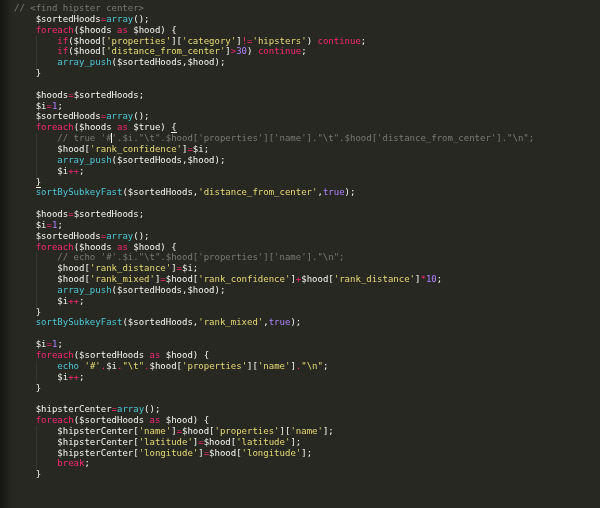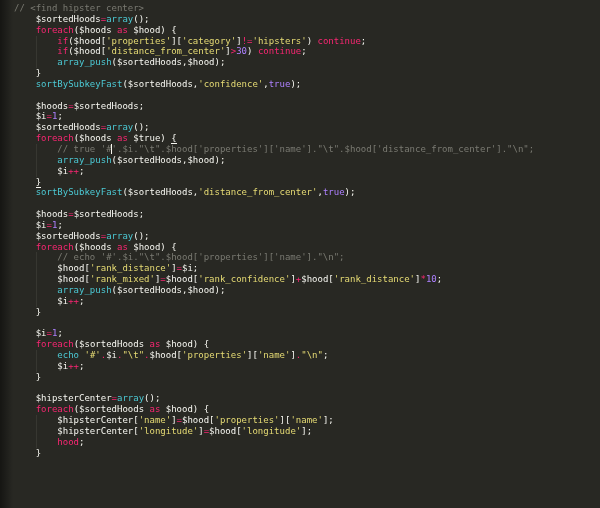--- a/index.html
+++ b/index.html
@@ -52,48 +52,50 @@
 
 <div class="editor" id="editor">
   <div class="edge-shadow"></div>
 <div class="line"><span class="tk-c">// &lt;find hipster center&gt;</span></div>
     <div class="line"><span class="tk-p">	$sortedHoods</span><span class="tk-k">=</span><span class="tk-f">array</span><span class="tk-p">();</span></div>
     <div class="line"><span class="tk-p">	</span><span class="tk-k">foreach</span><span class="tk-p">($hoods </span><span class="tk-k">as</span><span class="tk-p"> $hood) {</span></div>
     <div class="line"><span class="tk-p">		</span><span class="tk-k">if</span><span class="tk-p">($hood[</span><span class="tk-s">'properties'</span><span class="tk-p">][</span><span class="tk-s">'category'</span><span class="tk-p">]</span><span class="tk-k">!=</span><span class="tk-s">'hipsters'</span><span class="tk-p">) </span><span class="tk-k">continue</span><span class="tk-p">;</span><span class="guide"></span></div>
     <div class="line"><span class="tk-p">		</span><span class="tk-k">if</span><span class="tk-p">($hood[</span><span class="tk-s">'distance_from_center'</span><span class="tk-p">]</span><span class="tk-k">&gt;</span><span class="tk-n">30</span><span class="tk-p">) </span><span class="tk-k">continue</span><span class="tk-p">;</span><span class="guide"></span></div>
     <div class="line"><span class="tk-p">		</span><span class="tk-f">array_push</span><span class="tk-p">($sortedHoods,$hood);</span><span class="guide"></span></div>
     <div class="line"><span class="tk-p">	}</span></div>
-    <div class="line"><span class="tk-p">	</span><span class="tk-f">sortBySubkeyFast</span><span class="tk-p">($sortedHoods,</span><span class="tk-s">'confidence'</span><span class="tk-p">,</span><span class="tk-n">true</span><span class="tk-p">);</span></div>
     <div class="line"></div>
     <div class="line"><span class="tk-p">	$hoods</span><span class="tk-k">=</span><span class="tk-p">$sortedHoods;</span></div>
     <div class="line"><span class="tk-p">	$i</span><span class="tk-k">=</span><span class="tk-n">1</span><span class="tk-p">;</span></div>
     <div class="line"><span class="tk-p">	$sortedHoods</span><span class="tk-k">=</span><span class="tk-f">array</span><span class="tk-p">();</span></div>
     <div class="line"><span class="tk-p">	</span><span class="tk-k">foreach</span><span class="tk-p">($hoods </span><span class="tk-k">as</span><span class="tk-p"> $true) </span><span class="tk-pu">{</span></div>
     <div class="line"><span class="tk-p">		</span><span class="tk-c">// true '#</span><span class="caret"></span><span class="tk-c">'.$i."\t".$hood['properties']['name']."\t".$hood['distance_from_center']."\n";</span><span class="guide"></span></div>
+    <div class="line"><span class="tk-p">		$hood[</span><span class="tk-s">'rank_confidence'</span><span class="tk-p">]</span><span class="tk-k">=</span><span class="tk-p">$i;</span><span class="guide"></span></div>
     <div class="line"><span class="tk-p">		</span><span class="tk-f">array_push</span><span class="tk-p">($sortedHoods,$hood);</span><span class="guide"></span></div>
     <div class="line"><span class="tk-p">		$i</span><span class="tk-k">++</span><span class="tk-p">;</span><span class="guide"></span></div>
     <div class="line"><span class="tk-p">	</span><span class="tk-pu">}</span></div>
     <div class="line"><span class="tk-p">	</span><span class="tk-f">sortBySubkeyFast</span><span class="tk-p">($sortedHoods,</span><span class="tk-s">'distance_from_center'</span><span class="tk-p">,</span><span class="tk-n">true</span><span class="tk-p">);</span></div>
     <div class="line"></div>
     <div class="line"><span class="tk-p">	$hoods</span><span class="tk-k">=</span><span class="tk-p">$sortedHoods;</span></div>
     <div class="line"><span class="tk-p">	$i</span><span class="tk-k">=</span><span class="tk-n">1</span><span class="tk-p">;</span></div>
     <div class="line"><span class="tk-p">	$sortedHoods</span><span class="tk-k">=</span><span class="tk-f">array</span><span class="tk-p">();</span></div>
     <div class="line"><span class="tk-p">	</span><span class="tk-k">foreach</span><span class="tk-p">($hoods </span><span class="tk-k">as</span><span class="tk-p"> $hood) {</span></div>
     <div class="line"><span class="tk-p">		</span><span class="tk-c">// echo '#'.$i."\t".$hood['properties']['name']."\n";</span><span class="guide"></span></div>
     <div class="line"><span class="tk-p">		$hood[</span><span class="tk-s">'rank_distance'</span><span class="tk-p">]</span><span class="tk-k">=</span><span class="tk-p">$i;</span><span class="guide"></span></div>
     <div class="line"><span class="tk-p">		$hood[</span><span class="tk-s">'rank_mixed'</span><span class="tk-p">]</span><span class="tk-k">=</span><span class="tk-p">$hood[</span><span class="tk-s">'rank_confidence'</span><span class="tk-p">]</span><span class="tk-k">+</span><span class="tk-p">$hood[</span><span class="tk-s">'rank_distance'</span><span class="tk-p">]</span><span class="tk-k">*</span><span class="tk-n">10</span><span class="tk-p">;</span><span class="guide"></span></div>
     <div class="line"><span class="tk-p">		</span><span class="tk-f">array_push</span><span class="tk-p">($sortedHoods,$hood);</span><span class="guide"></span></div>
     <div class="line"><span class="tk-p">		$i</span><span class="tk-k">++</span><span class="tk-p">;</span><span class="guide"></span></div>
     <div class="line"><span class="tk-p">	}</span></div>
+    <div class="line"><span class="tk-p">	</span><span class="tk-f">sortBySubkeyFast</span><span class="tk-p">($sortedHoods,</span><span class="tk-s">'rank_mixed'</span><span class="tk-p">,</span><span class="tk-n">true</span><span class="tk-p">);</span></div>
     <div class="line"></div>
     <div class="line"><span class="tk-p">	$i</span><span class="tk-k">=</span><span class="tk-n">1</span><span class="tk-p">;</span></div>
     <div class="line"><span class="tk-p">	</span><span class="tk-k">foreach</span><span class="tk-p">($sortedHoods </span><span class="tk-k">as</span><span class="tk-p"> $hood) {</span></div>
     <div class="line"><span class="tk-p">		</span><span class="tk-f">echo</span><span class="tk-p"> </span><span class="tk-s">'#'</span><span class="tk-k">.</span><span class="tk-p">$i</span><span class="tk-k">.</span><span class="tk-s">"\t"</span><span class="tk-k">.</span><span class="tk-p">$hood[</span><span class="tk-s">'properties'</span><span class="tk-p">][</span><span class="tk-s">'name'</span><span class="tk-p">]</span><span class="tk-k">.</span><span class="tk-s">"\n"</span><span class="tk-p">;</span><span class="guide"></span></div>
     <div class="line"><span class="tk-p">		$i</span><span class="tk-k">++</span><span class="tk-p">;</span><span class="guide"></span></div>
     <div class="line"><span class="tk-p">	}</span></div>
     <div class="line"></div>
     <div class="line"><span class="tk-p">	$hipsterCenter</span><span class="tk-k">=</span><span class="tk-f">array</span><span class="tk-p">();</span></div>
     <div class="line"><span class="tk-p">	</span><span class="tk-k">foreach</span><span class="tk-p">($sortedHoods </span><span class="tk-k">as</span><span class="tk-p"> $hood) {</span></div>
     <div class="line"><span class="tk-p">		$hipsterCenter[</span><span class="tk-s">'name'</span><span class="tk-p">]</span><span class="tk-k">=</span><span class="tk-p">$hood[</span><span class="tk-s">'properties'</span><span class="tk-p">][</span><span class="tk-s">'name'</span><span class="tk-p">];</span><span class="guide"></span></div>
+    <div class="line"><span class="tk-p">		$hipsterCenter[</span><span class="tk-s">'latitude'</span><span class="tk-p">]</span><span class="tk-k">=</span><span class="tk-p">$hood[</span><span class="tk-s">'latitude'</span><span class="tk-p">];</span><span class="guide"></span></div>
     <div class="line"><span class="tk-p">		$hipsterCenter[</span><span class="tk-s">'longitude'</span><span class="tk-p">]</span><span class="tk-k">=</span><span class="tk-p">$hood[</span><span class="tk-s">'longitude'</span><span class="tk-p">];</span><span class="guide"></span></div>
-    <div class="line"><span class="tk-p">		</span><span class="tk-k">hood</span><span class="tk-p">;</span><span class="guide"></span></div>
+    <div class="line"><span class="tk-p">		</span><span class="tk-k">break</span><span class="tk-p">;</span><span class="guide"></span></div>
     <div class="line"><span class="tk-p">	}</span></div>
   </div>
 
 </body></html>

